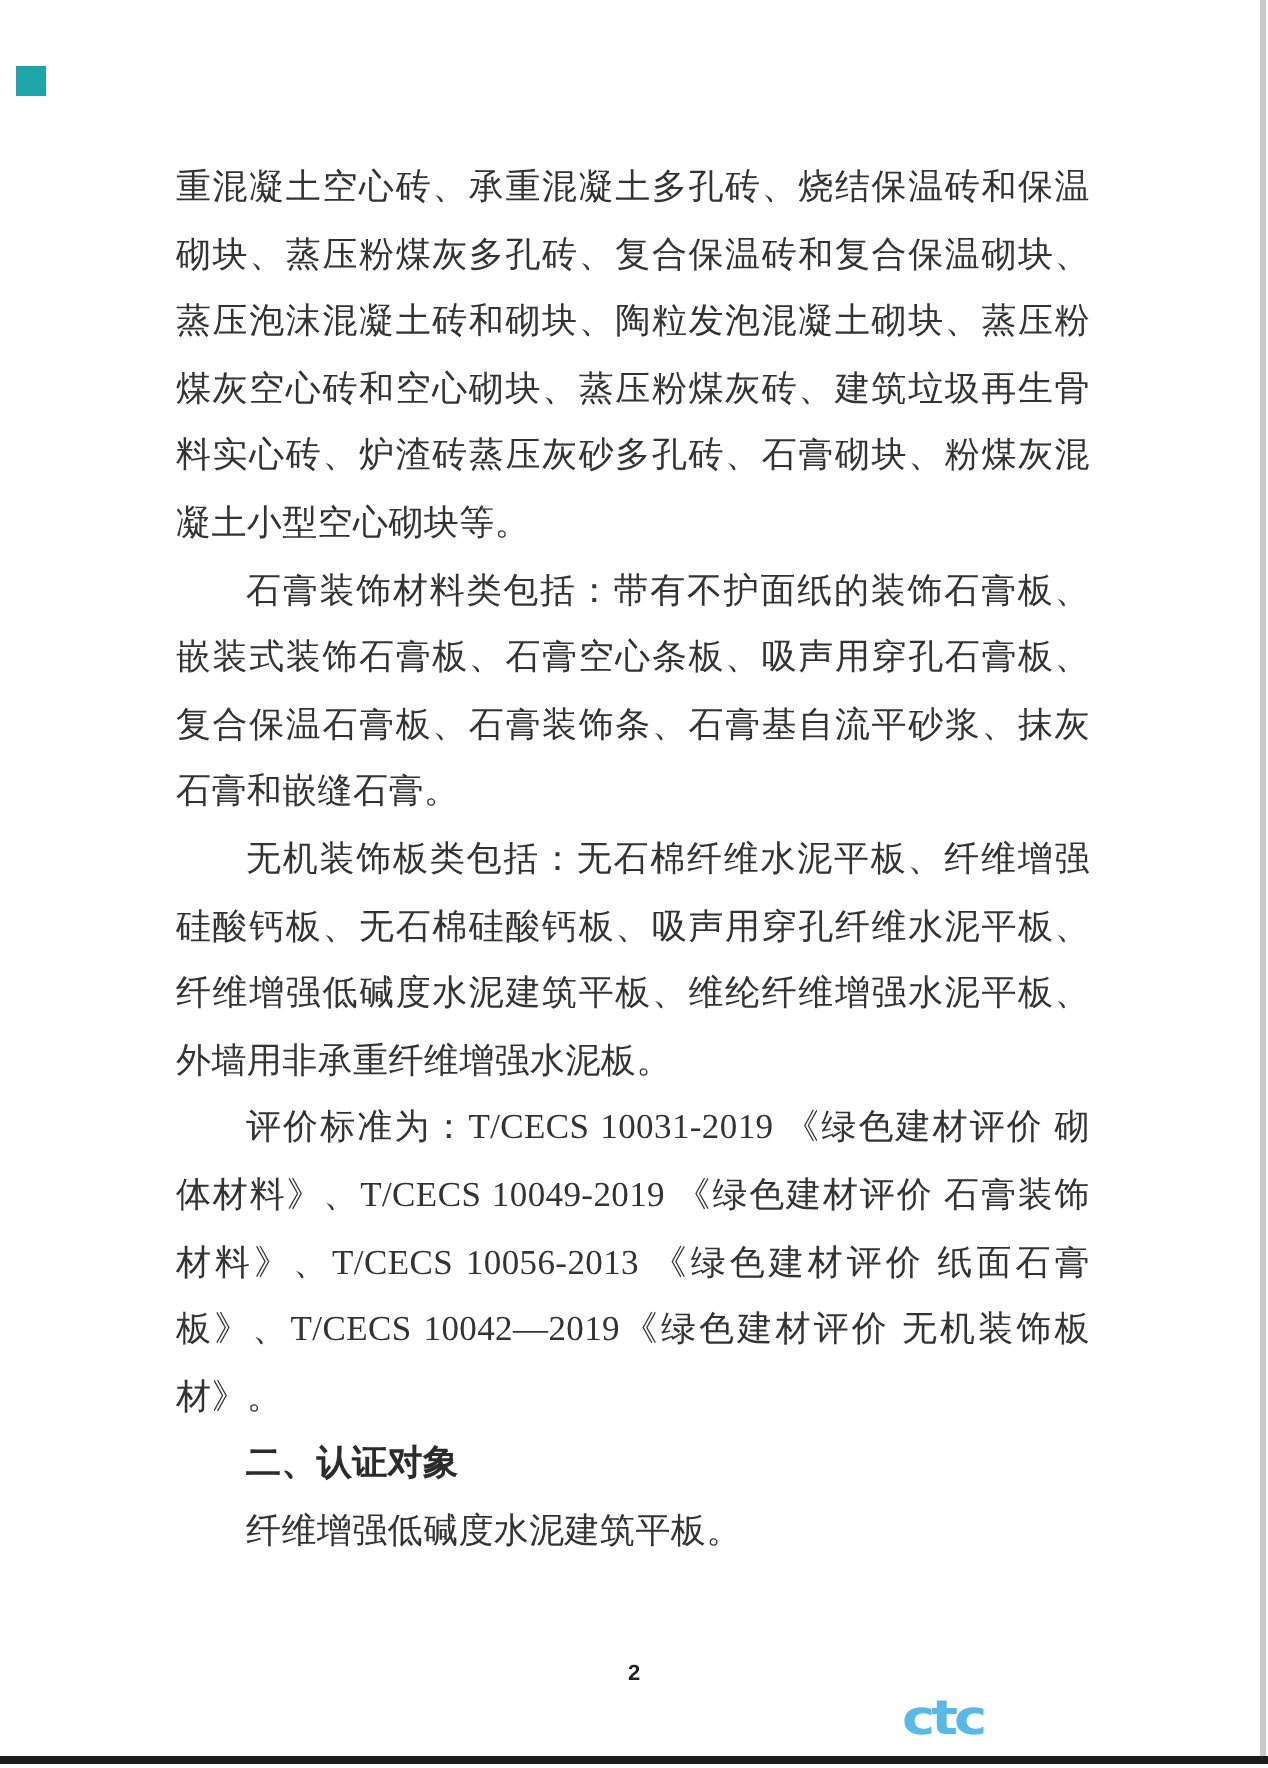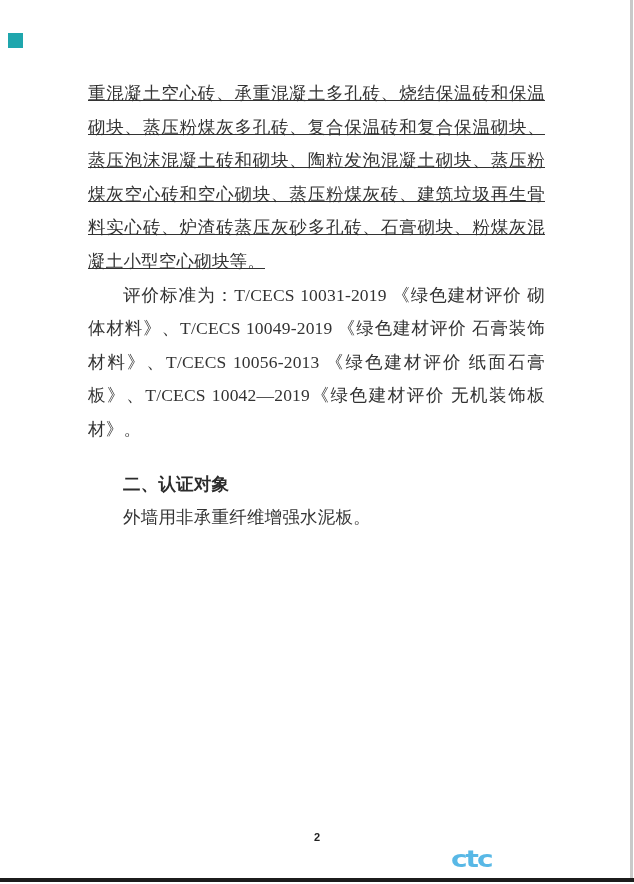--- a/index.html
+++ b/index.html
@@ -37,27 +37,25 @@
     text-justify: inter-character;
     letter-spacing: 0.2px;
   }
   .content p {
     margin: 0;
     padding: 0;
     text-indent: 2em;
   }
   .content p.no-indent {
     text-indent: 0;
-    text-decoration: underline;
   }
   .content p.heading {
     font-weight: bold;
     color: #2b2b2b;
     text-align: left;
-    margin-top: 21px;
   }
   
   .page-number {
     position: absolute;
     left: 0;
     top: 831px;
     width: 634px;
     text-align: center;
     font-size: 11px;
     font-weight: bold;
@@ -98,23 +96,25 @@
 </style>
 </head>
 <body>
 
 <div class="page">
 
   <div class="corner-marker"></div>
 
   <div class="content">
     <p class="no-indent">重混凝土空心砖、承重混凝土多孔砖、烧结保温砖和保温砌块、蒸压粉煤灰多孔砖、复合保温砖和复合保温砌块、蒸压泡沫混凝土砖和砌块、陶粒发泡混凝土砌块、蒸压粉煤灰空心砖和空心砌块、蒸压粉煤灰砖、建筑垃圾再生骨料实心砖、炉渣砖蒸压灰砂多孔砖、石膏砌块、粉煤灰混凝土小型空心砌块等。</p>
+    <p>石膏装饰材料类包括：带有不护面纸的装饰石膏板、嵌装式装饰石膏板、石膏空心条板、吸声用穿孔石膏板、复合保温石膏板、石膏装饰条、石膏基自流平砂浆、抹灰石膏和嵌缝石膏。</p>
+    <p>无机装饰板类包括：无石棉纤维水泥平板、纤维增强硅酸钙板、无石棉硅酸钙板、吸声用穿孔纤维水泥平板、纤维增强低碱度水泥建筑平板、维纶纤维增强水泥平板、外墙用非承重纤维增强水泥板。</p>
     <p>评价标准为：T/CECS 10031-2019 《绿色建材评价 砌体材料》、T/CECS 10049-2019 《绿色建材评价 石膏装饰材料》、T/CECS 10056-2013 《绿色建材评价 纸面石膏板》、T/CECS 10042—2019《绿色建材评价 无机装饰板材》。</p>
     <p class="heading">二、认证对象</p>
-    <p>外墙用非承重纤维增强水泥板。</p>
+    <p>纤维增强低碱度水泥建筑平板。</p>
   </div>
 
   <div class="page-number">2</div>
 
   <div class="logo">ctc</div>
 
   <div class="right-border"></div>
   <div class="bottom-border"></div>
 
 </div>

